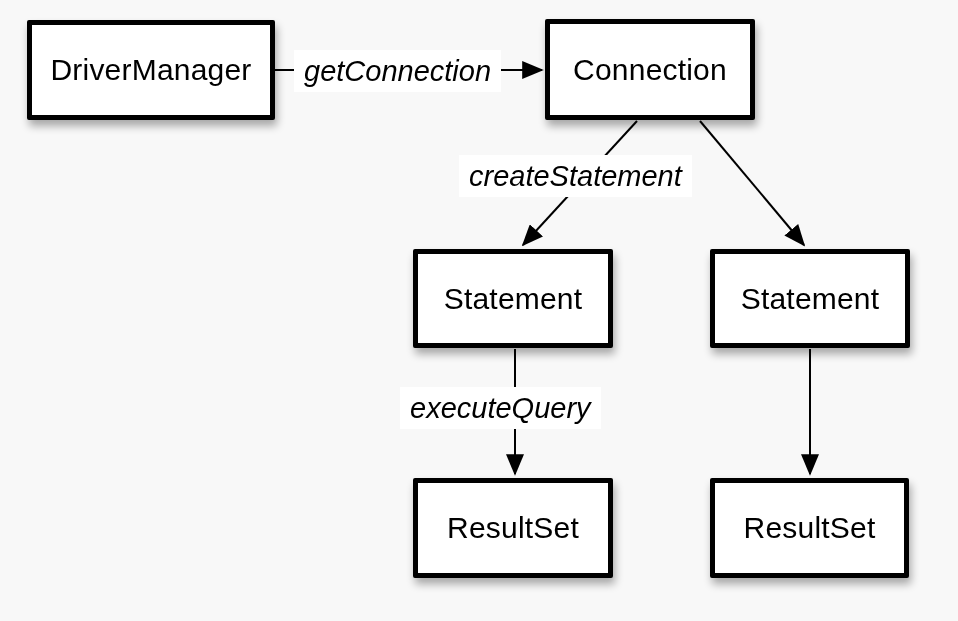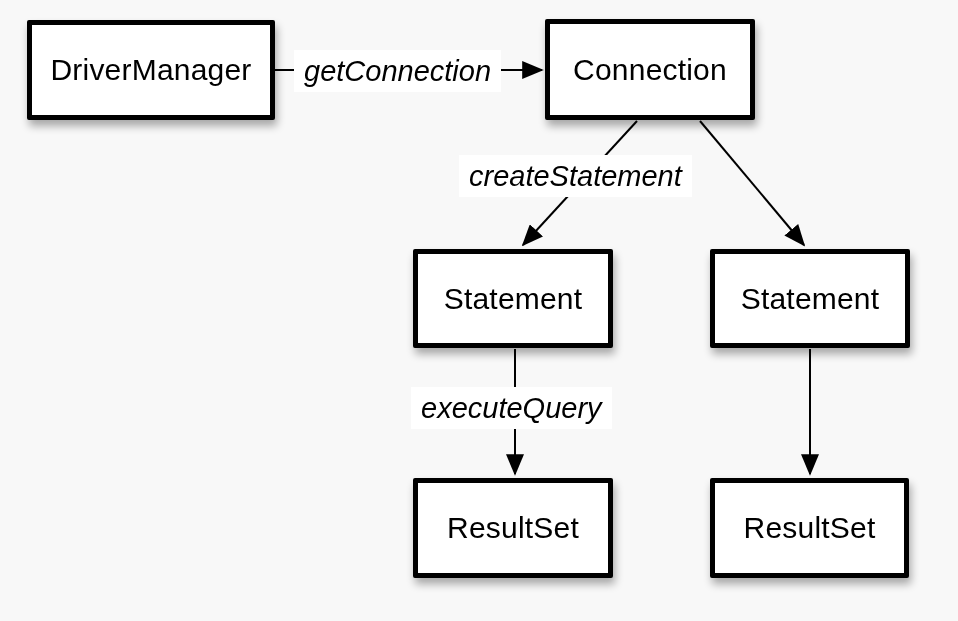--- a/index.html
+++ b/index.html
@@ -56,21 +56,21 @@
   
   .n-drivermanager{left:27px;top:20px;width:248px;height:100px;}
   .n-connection   {left:545px;top:19px;width:210px;height:101px;}
   .n-statement-left {left:413px;top:249px;width:200px;height:99px;}
   .n-statement-right{left:710px;top:249px;width:200px;height:99px;}
   .n-resultset-left {left:413px;top:478px;width:200px;height:100px;}
   .n-resultset-right{left:710px;top:478px;width:199px;height:100px;}
   
   .l-getconnection  {left:294px;top:50px;}
   .l-createstatement{left:459px;top:155px;}
-  .l-executequery   {left:411px;top:387px;}
+  .l-executequery   {left:400px;top:387px;}
 </style>
 </head>
 <body>
 
 <div class="canvas">
 
   <svg class="edges" width="958" height="621" viewBox="0 0 958 621" xmlns="http://www.w3.org/2000/svg">
     <defs>
       <marker id="arrow" viewBox="0 0 12 10" refX="11" refY="5" markerWidth="22" markerHeight="18" markerUnits="userSpaceOnUse" orient="auto">
         <path class="arrowhead" d="M0,0 L12,5 L0,10 Z"></path>

